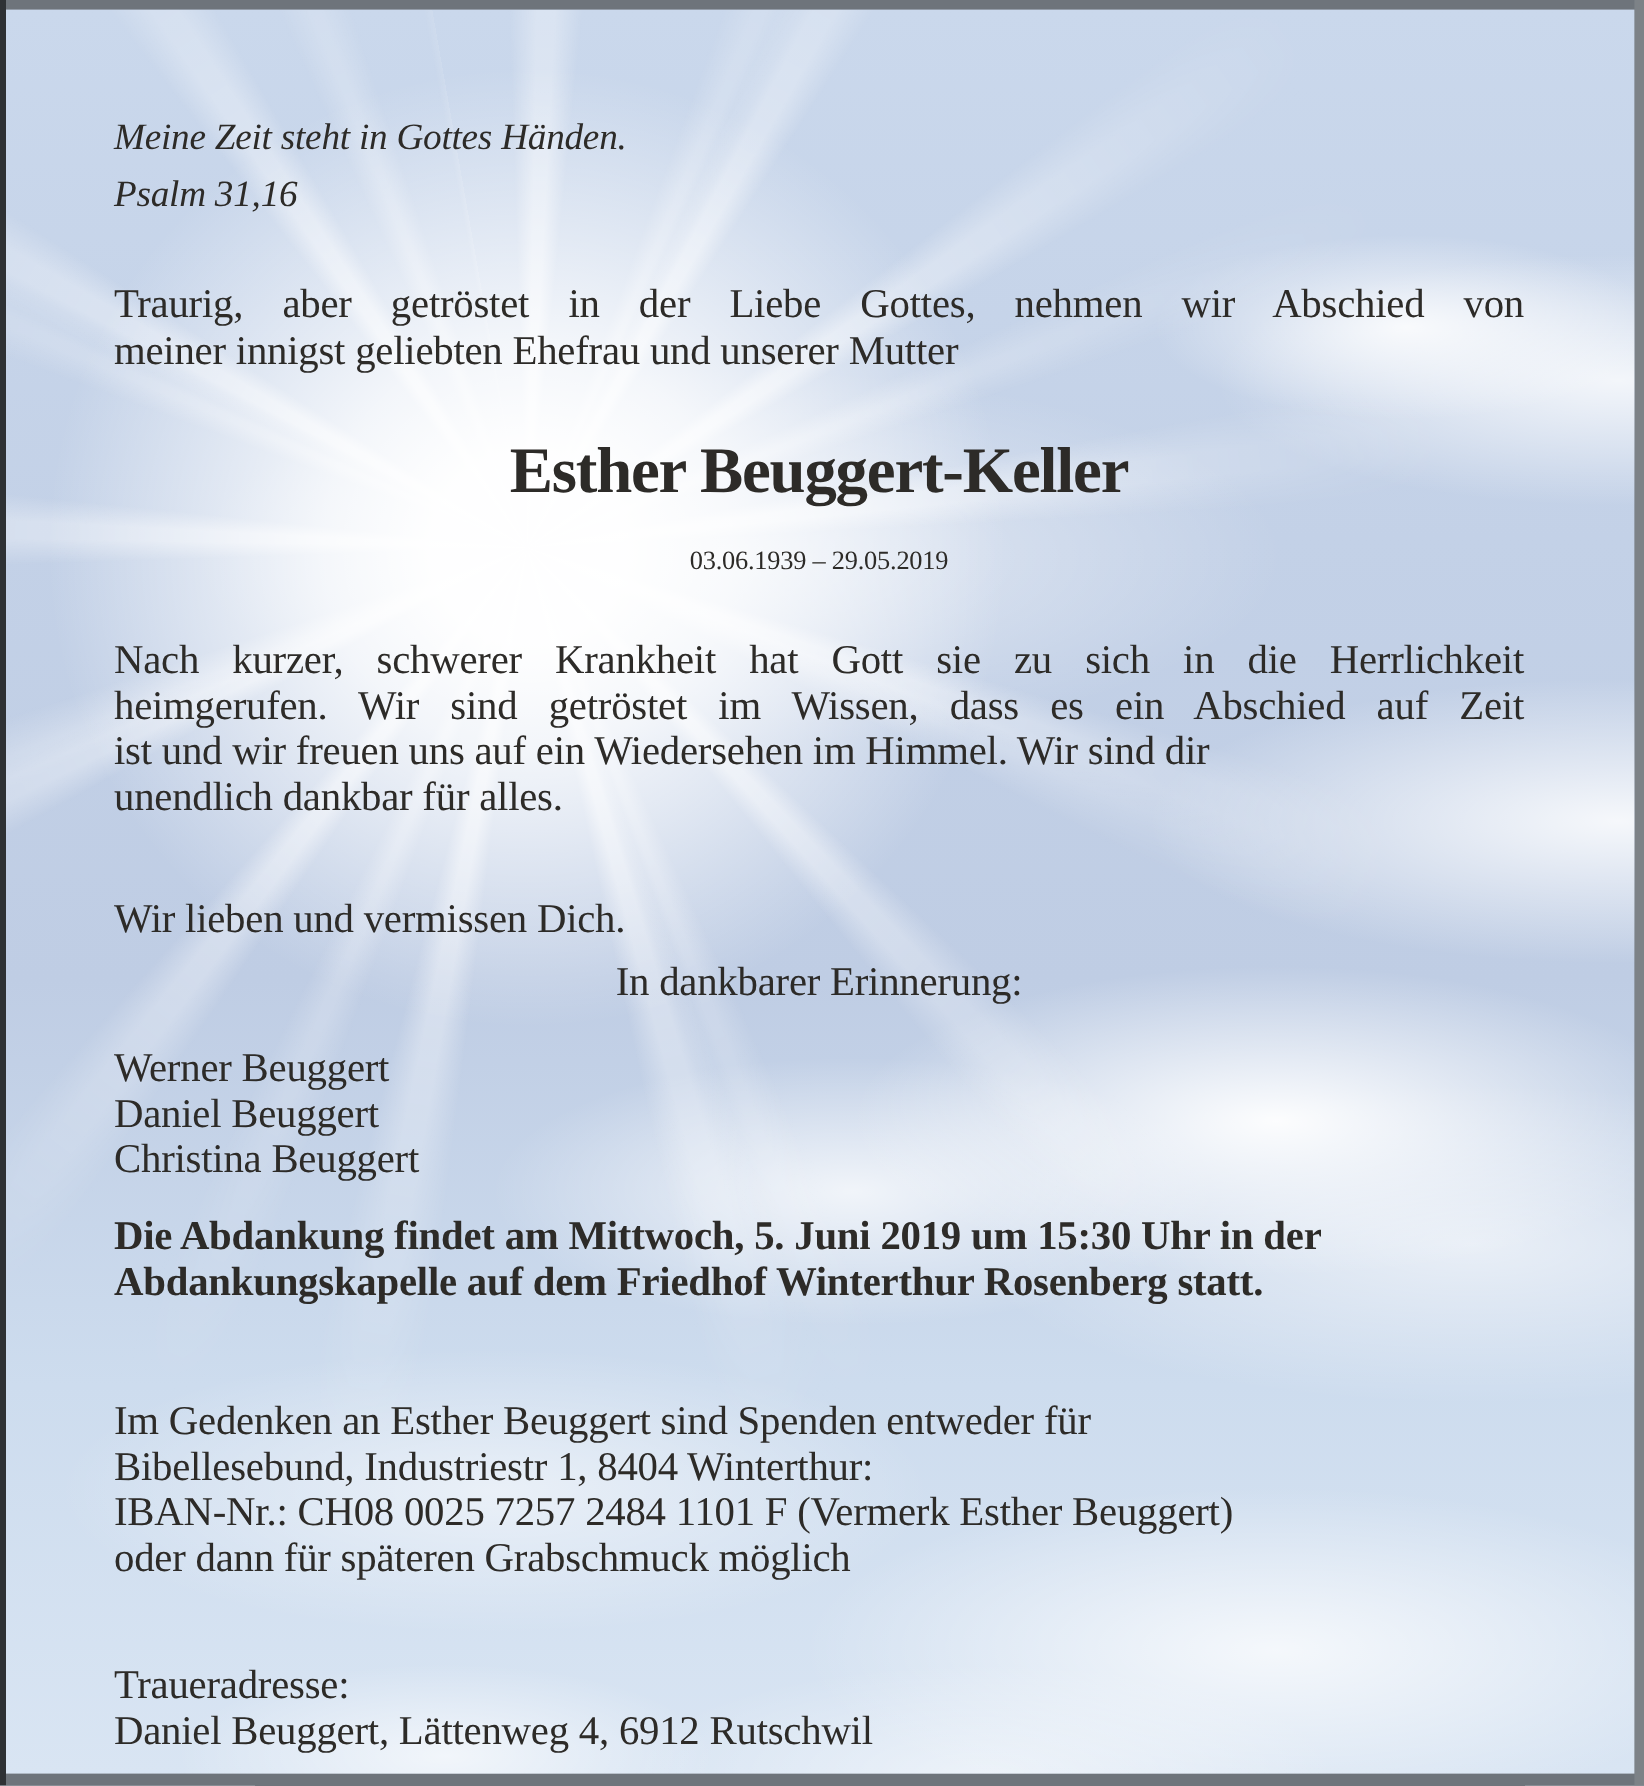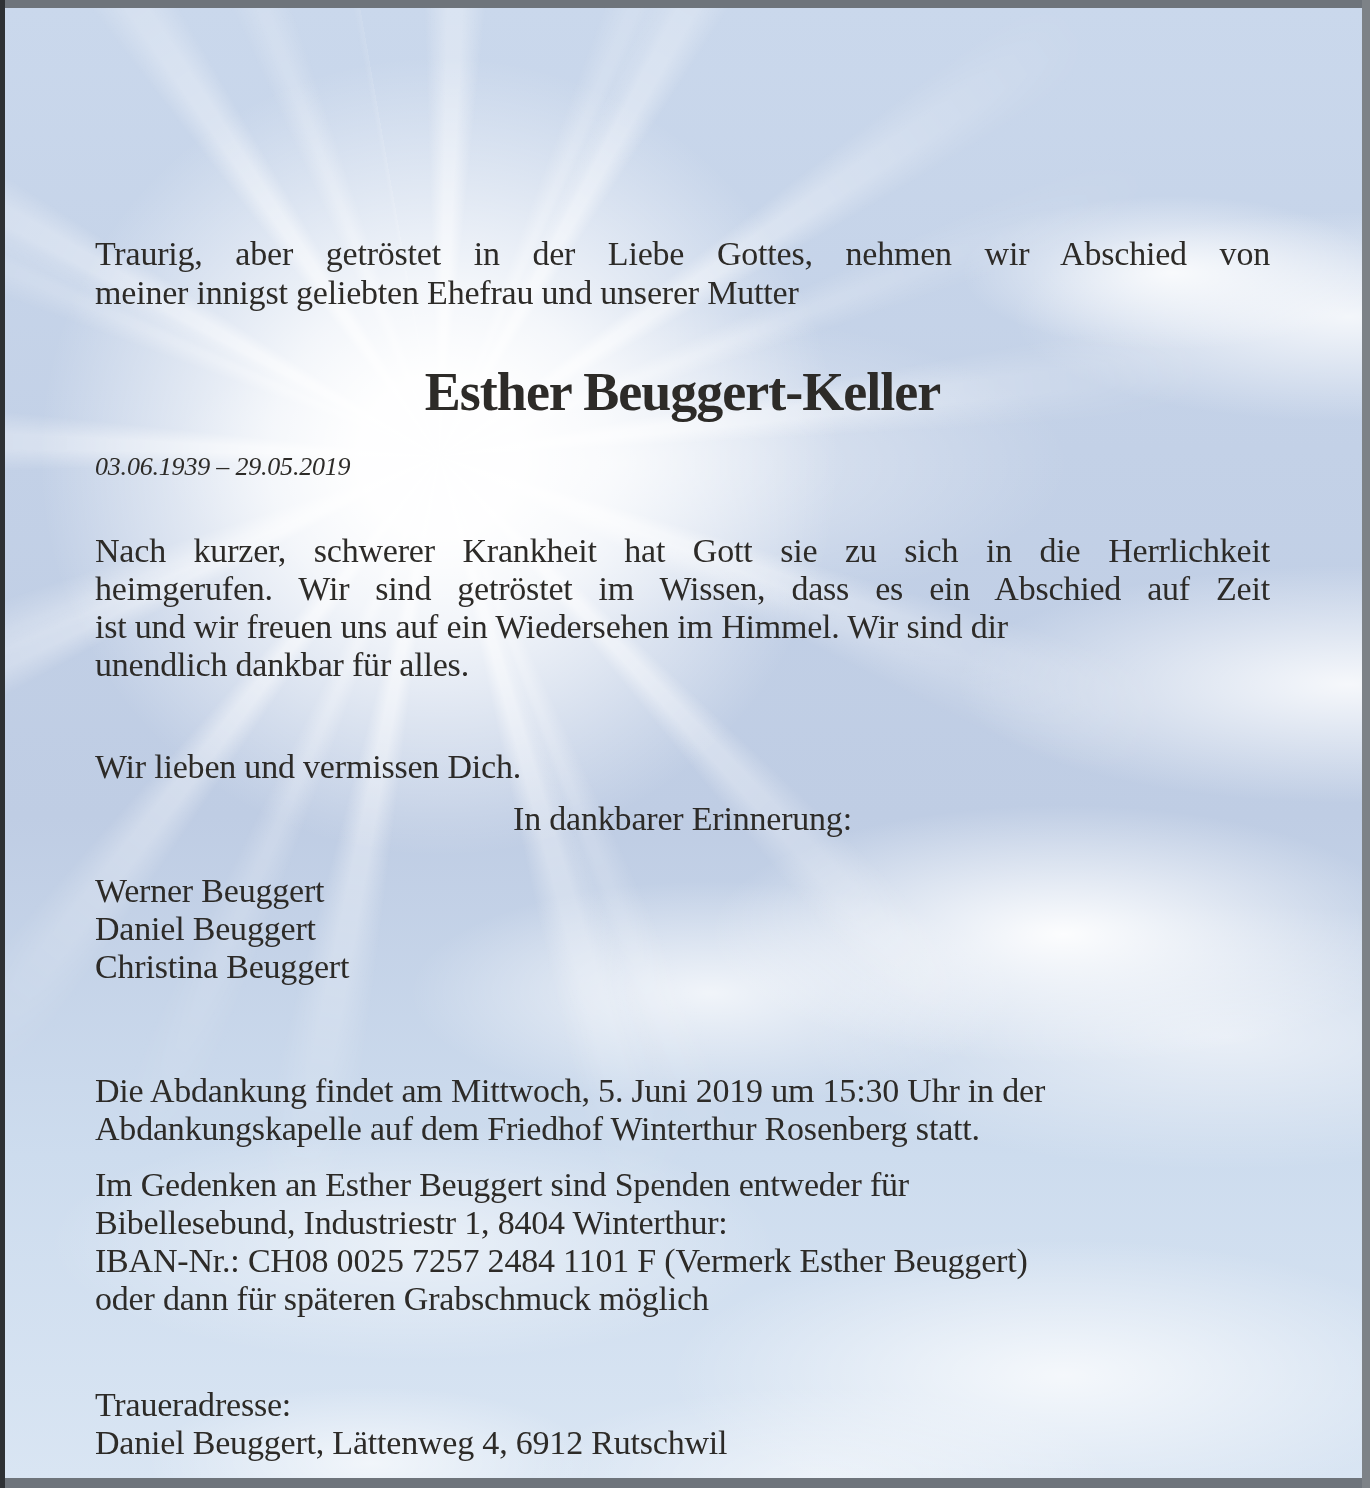--- a/index.html
+++ b/index.html
@@ -40,40 +40,44 @@
   .sun-glow{
     position:absolute;inset:0;
     background:radial-gradient(circle at 32% 30.5%, rgba(255,255,255,.98) 0 80px, rgba(255,255,255,.80) 170px, rgba(255,255,255,0) 400px);
   }
   .content{position:absolute;inset:0;color:#2d2b28;}
   .blk{position:absolute;left:90px;right:92px;font-size:34px;line-height:38px;letter-spacing:-0.2px;}
   .quote{top:82px;font-style:italic;font-size:31px;line-height:48px;}
   .intro{top:226px;line-height:39px;font-family:Liberation Serif, serif;}
   .jline{text-align:justify;text-align-last:justify;}
   .name{top:344px;text-align:center;font-size:54px;line-height:80px;font-weight:bold;letter-spacing:-1px;}
-  .dates{top:440px;text-align:left;font-size:26px;font-style:italic;}
+  .dates{top:440px;text-align:center;font-size:22px;}
   .main{top:524px;}
   .farewell{top:740px;}
   .memory{top:792px;text-align:center;}
   .mourners{top:864px;}
-  .service{top:1064px;}
+  .service{top:1004px;font-weight:bold;}
   .donation{top:1158px;}
   .addr{top:1338px;margin-top:40px;}
 </style>
 </head>
 <body>
 
 <div class="page">
   <div class="edge-left"></div>
   <div class="edge-right"></div>
   <div class="sky">
     <div class="sun-rays"></div>
     <div class="sun-glow"></div>
 
     <div class="content">
+      <div class="blk quote">
+        <div>Meine Zeit steht in Gottes Händen.</div>
+        <div>Psalm 31,16</div>
+      </div>
 
       <div class="blk intro">
         <div class="jline">Traurig, aber getröstet in der Liebe Gottes, nehmen wir Abschied von</div>
         <div>meiner innigst geliebten Ehefrau und unserer Mutter</div>
       </div>
 
       <div class="blk name">Esther Beuggert-Keller</div>
       <div class="blk dates">03.06.1939 – 29.05.2019</div>
 
       <div class="blk main">

